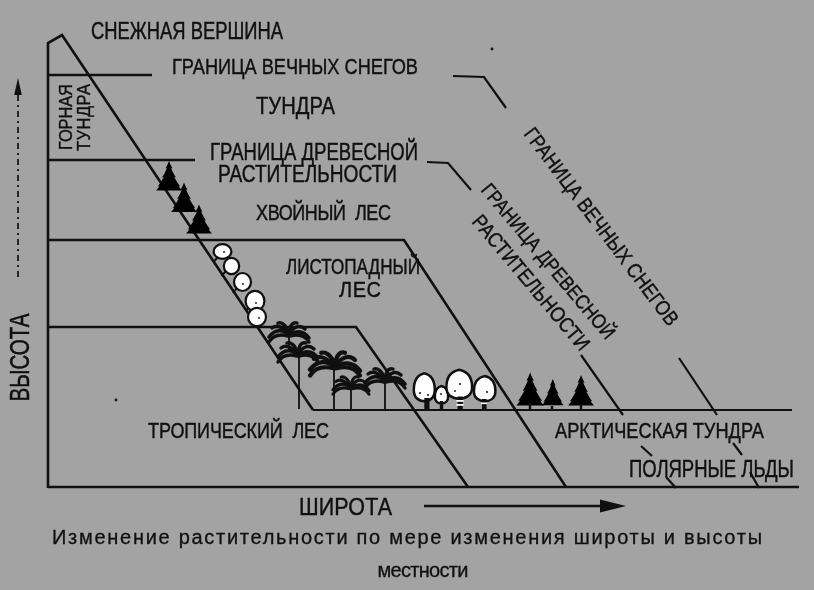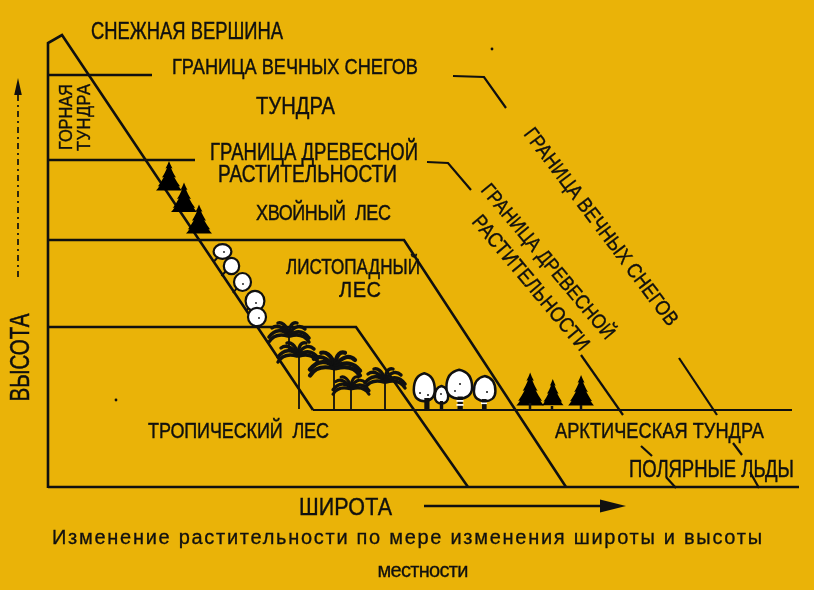--- a/index.html
+++ b/index.html
@@ -1,16 +1,16 @@
 <!DOCTYPE html>
 <html><head>
 <meta charset="utf-8">
 <style>
   html,body{margin:0;padding:0;background:#fff;}
-  #page{position:relative;width:814px;height:590px;background:#eab308;overflow:hidden;}
+  #page{position:relative;width:814px;height:590px;background:#a3a3a3;overflow:hidden;}
   svg{position:absolute;left:0;top:0;}
   text{font-family:"Liberation Sans",sans-serif;fill:#101010;}
 </style>
 </head>
 <body>
 <div id="page">
 <svg width="814" height="590" viewBox="0 0 814 590">
   <defs>
 
     <path id="spruce" d="M13 0 C12 2.5 11 5 9.5 7.5 L11 7 C9.5 10.5 8 13.5 6 16.5 L7.8 16 C6 19.5 4 22.5 1.8 25.5 L3.5 25 C2.5 26.8 1.2 28.2 0 29.5 L26 29.5 C24.8 28.2 23.5 26.8 22.5 25 L24.2 25.5 C22 22.5 20 19.5 18.2 16 L20 16.5 C18 13.5 16.5 10.5 15 7 L16.5 7.5 C15 5 14 2.5 13 0 Z"></path>

